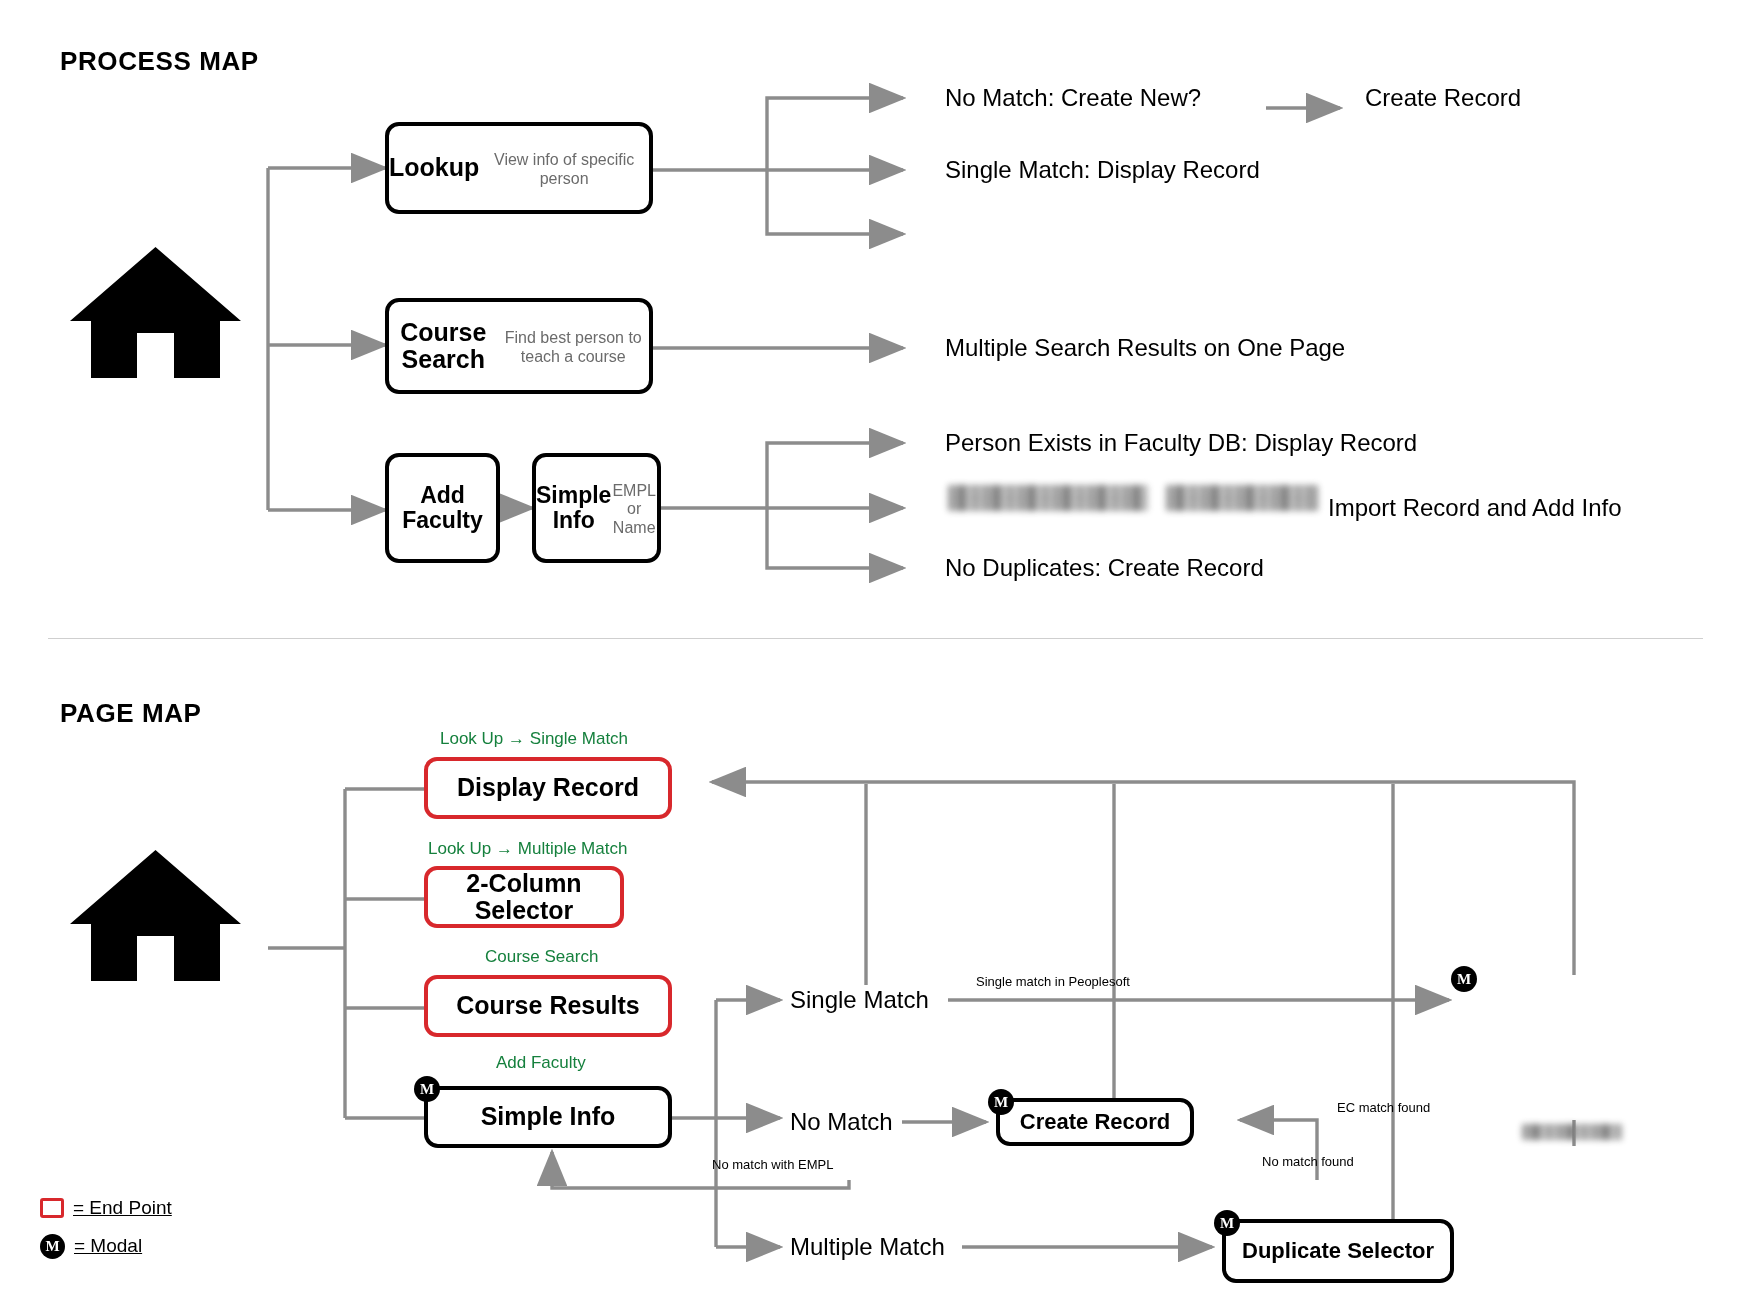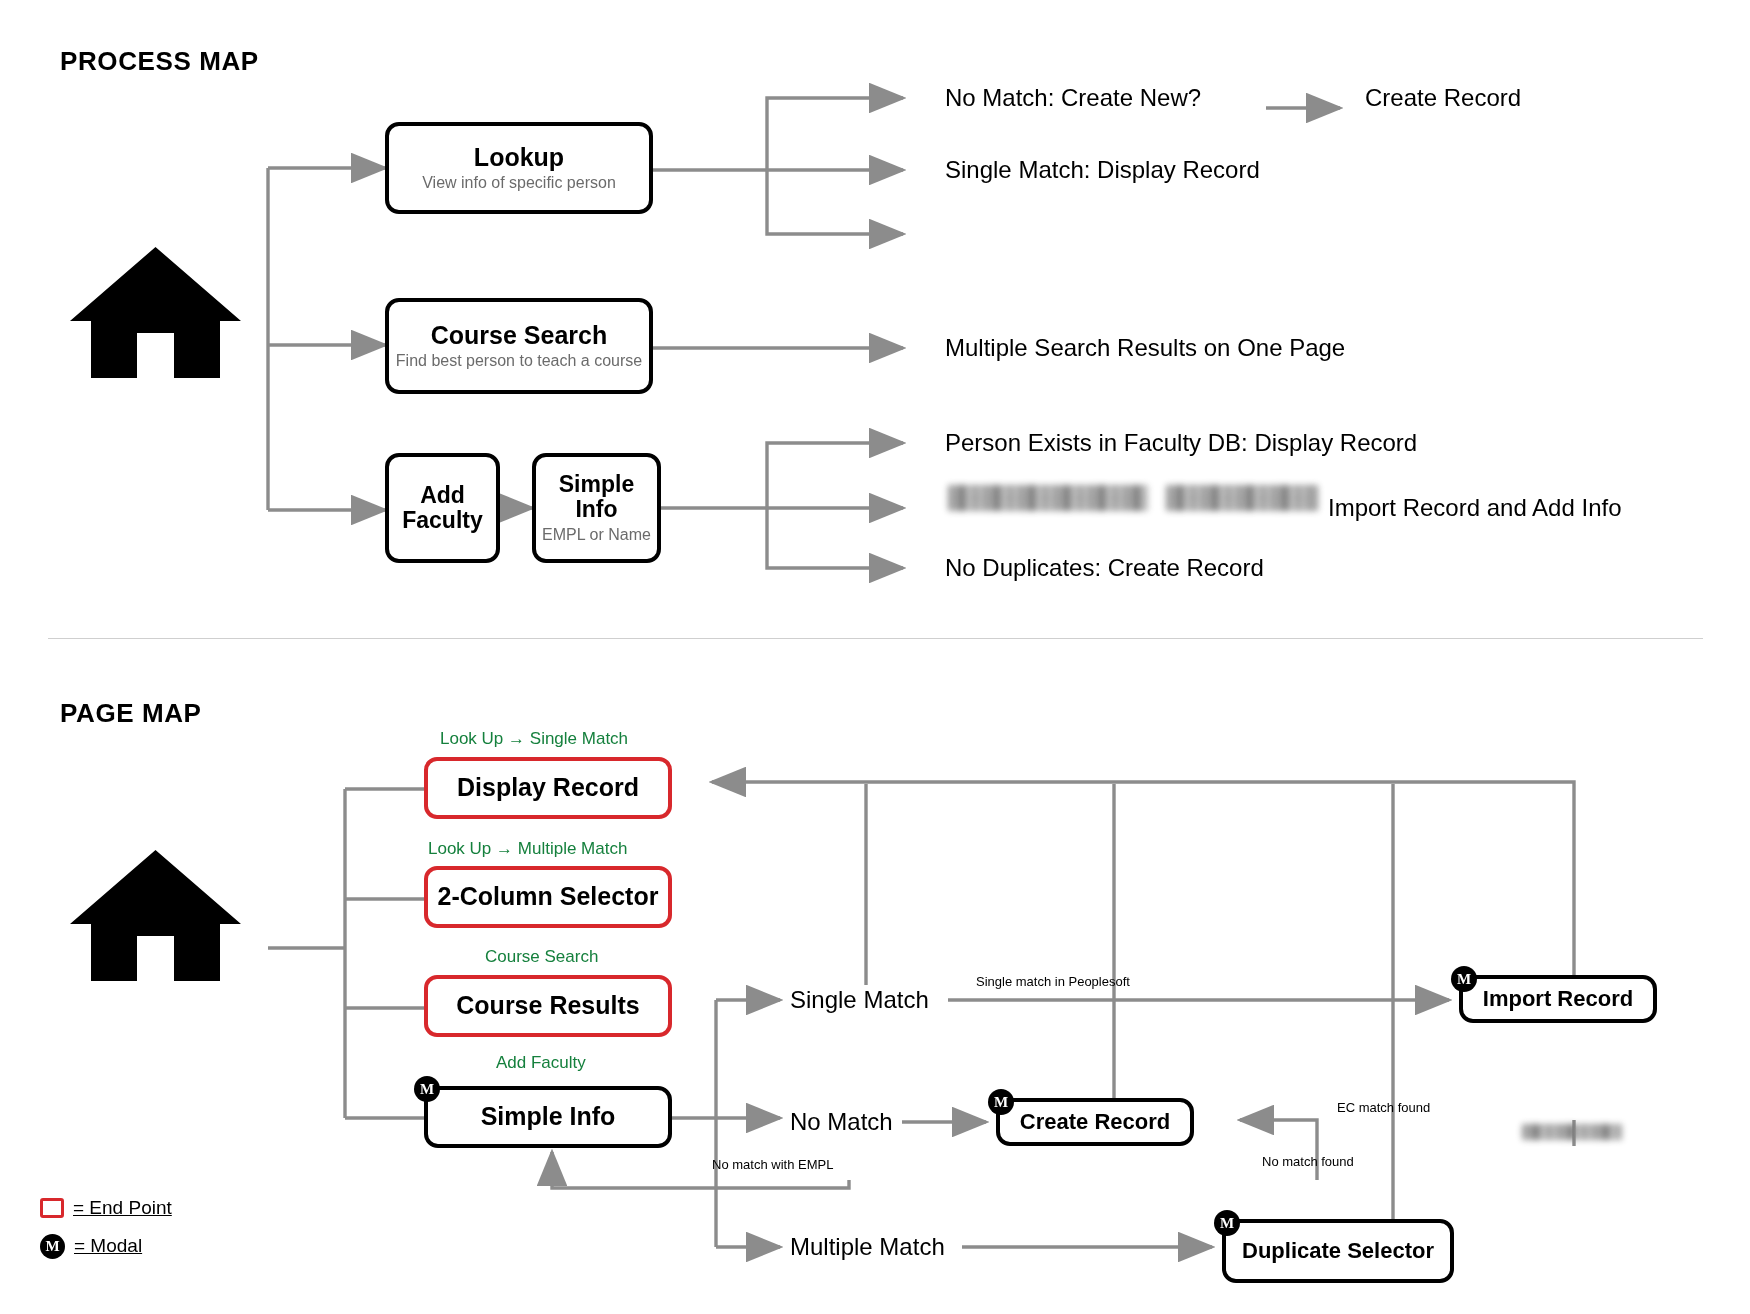--- a/index.html
+++ b/index.html
@@ -15,21 +15,21 @@
     position:absolute;font-size:26px;font-weight:bold;letter-spacing:.6px;color:#000;
   }
 
   
   .house{position:absolute;}
 
   
   .node{
     position:absolute;box-sizing:border-box;
     background:#fff;border:4px solid #000;border-radius:14px;
-    display:flex;flex-direction:column;align-items:center;justify-content:center;
+    display:flex;flex-direction:row;align-items:center;justify-content:center;
     text-align:center;
   }
   .node .title{font-weight:bold;font-size:25px;line-height:1.1;}
   .node .sub{font-size:16px;color:#6b6b6b;margin-top:3px;line-height:1.15;}
   .node.small .title{font-size:23px;}
   .node.endpoint{border-color:#d8282c;border-width:4px;border-radius:13px;}
 
   
   .outcome{
     position:absolute;font-size:24px;color:#000;white-space:nowrap;line-height:1;
@@ -230,21 +230,21 @@
   </div>
   <div class="node endpoint" style="left:424px;top:757px;width:248px;height:62px;">
     <div class="title">Display Record</div>
   </div>
 
   <div class="caption" style="left:428px;top:839px;">
     <span>Look Up</span>
     <span class="arrowglyph">→</span>
     <span>Multiple Match</span>
   </div>
-  <div class="node endpoint" style="left:424px;top:866px;width:248px;height:62px;">
+  <div class="node endpoint" style="left:424px;top:866px;width:200px;height:62px;">
     <div class="title">2-Column Selector</div>
   </div>
 
   <div class="caption" style="left:485px;top:947px;">
     <span>Course Search</span>
   </div>
   <div class="node endpoint" style="left:424px;top:975px;width:248px;height:62px;">
     <div class="title">Course Results</div>
   </div>
 
@@ -253,23 +253,20 @@
   </div>
   <div class="node" style="left:424px;top:1086px;width:248px;height:62px;">
     <div class="title">Simple Info</div>
   </div>
   <div class="mbadge" style="left:414px;top:1076px;">M</div>
 
   <div class="plainnode" style="left:790px;top:988px;">Single Match</div>
   <div class="plainnode" style="left:790px;top:1110px;">No Match</div>
   <div class="plainnode" style="left:790px;top:1235px;">Multiple Match</div>
 
-  <div class="node" style="left:1459px;top:975px;width:198px;height:48px;">
-    <div class="title" style="font-size:22px;">Import Record</div>
-  </div>
   <div class="mbadge" style="left:1451px;top:966px;">M</div>
 
   <div class="node" style="left:996px;top:1098px;width:198px;height:48px;">
     <div class="title" style="font-size:22px;">Create Record</div>
   </div>
   <div class="mbadge" style="left:988px;top:1089px;">M</div>
 
   <div class="node" style="left:1222px;top:1219px;width:232px;height:64px;">
     <div class="title" style="font-size:22px;">Duplicate Selector</div>
   </div>

